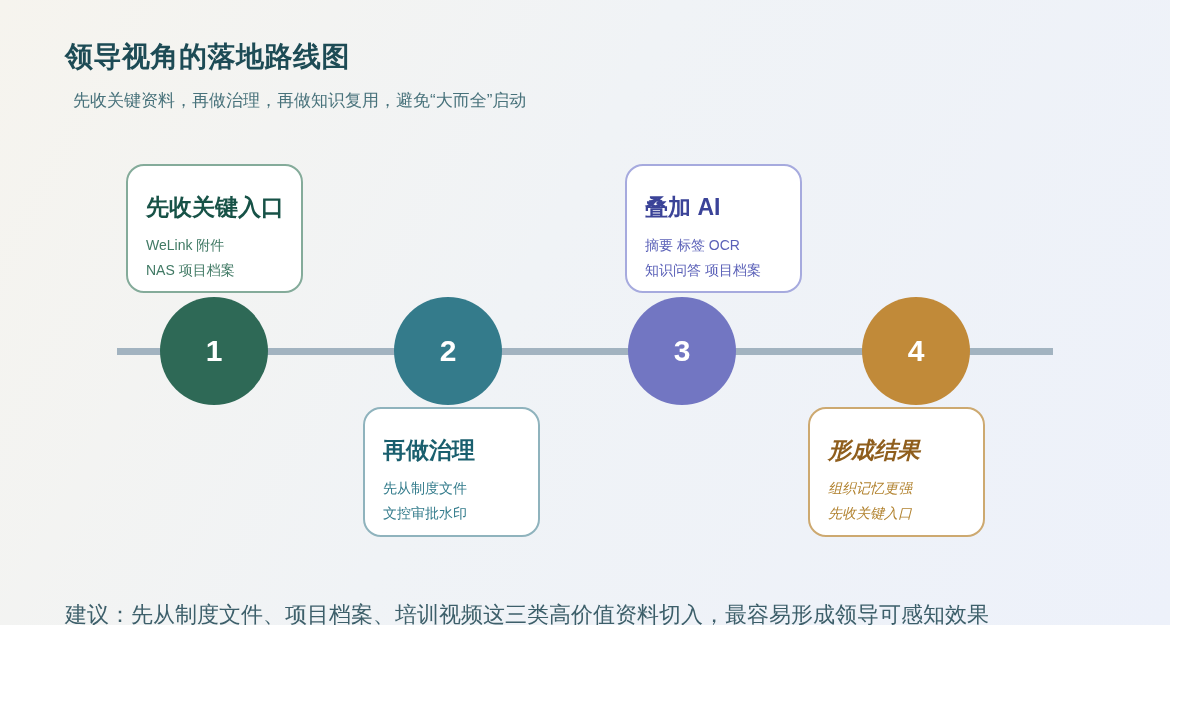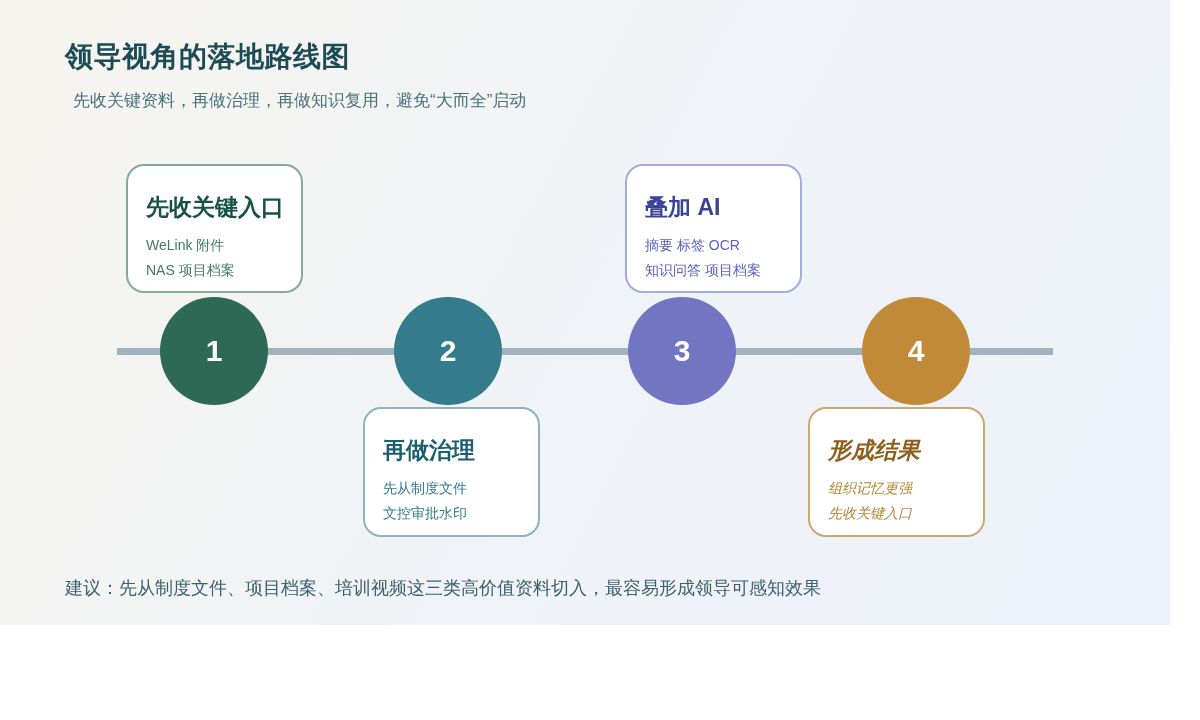--- a/index.html
+++ b/index.html
@@ -93,22 +93,22 @@
   .step[data-step="1"] .circle { left: 394px; }
   .step[data-step="2"] .circle { left: 628px; }
   .step[data-step="3"] .circle { left: 862px; }
   .step[data-step="0"] .card { left: 126px; }
   .step[data-step="1"] .card { left: 363px; }
   .step[data-step="2"] .card { left: 625px; }
   .step[data-step="3"] .card { left: 808px; font-style: italic; }
   .advice-text {
     position: absolute;
     left: 65px;
-    top: 575px;
-    font-size: 18px;
+    top: 602px;
+    font-size: 22px;
     line-height: 26px;
     color: #3d5f6a;
     white-space: nowrap;
   }
 </style>
 </head>
 <body>
 
 <div class="slide" style="background: linear-gradient(118deg, rgb(246, 244, 238) 0%, rgb(240, 243, 246) 45%, rgb(237, 241, 250) 100%);">
 

